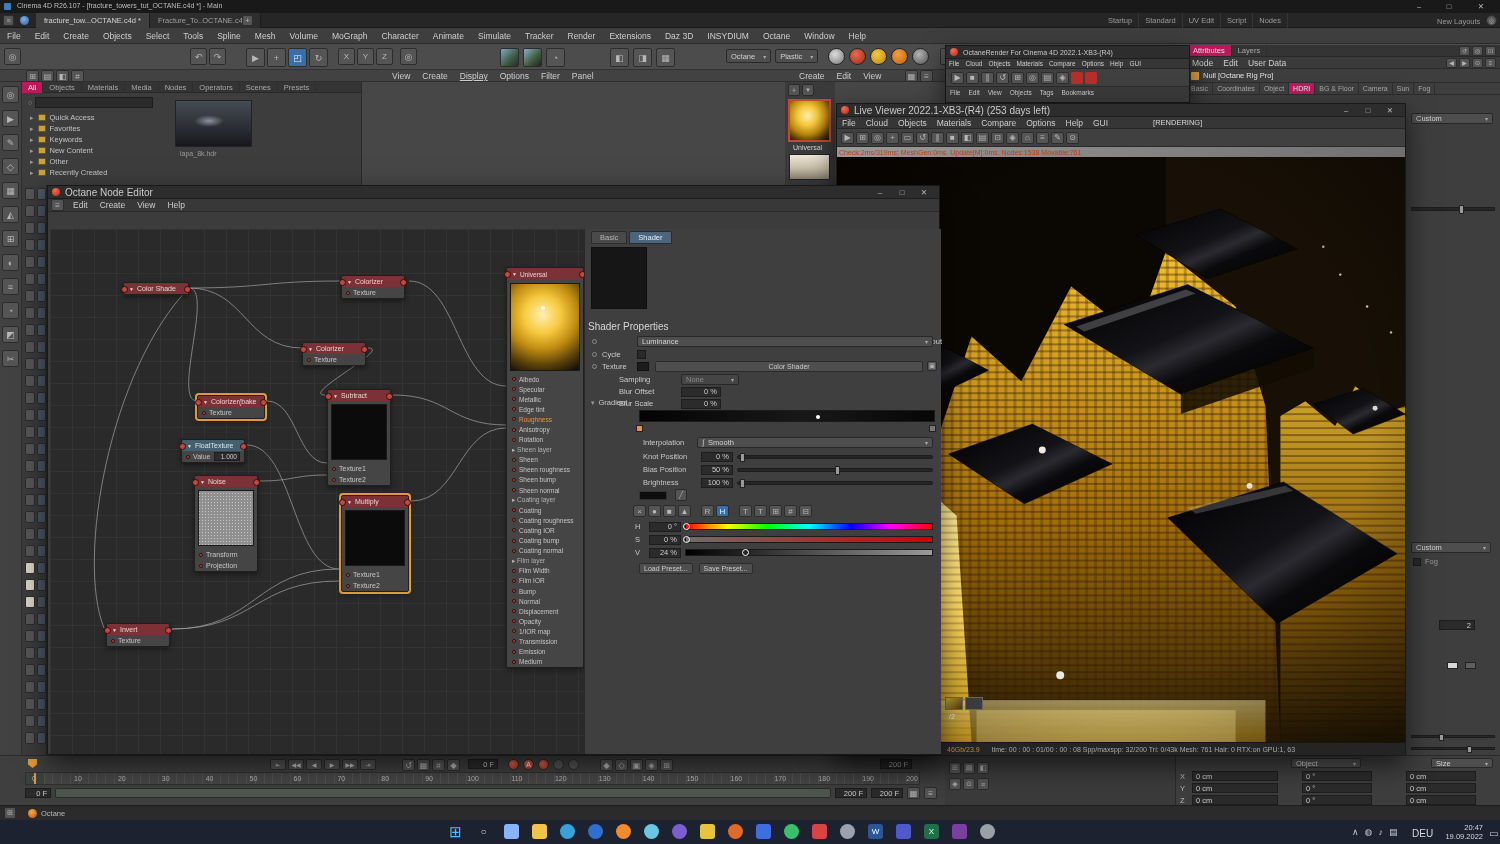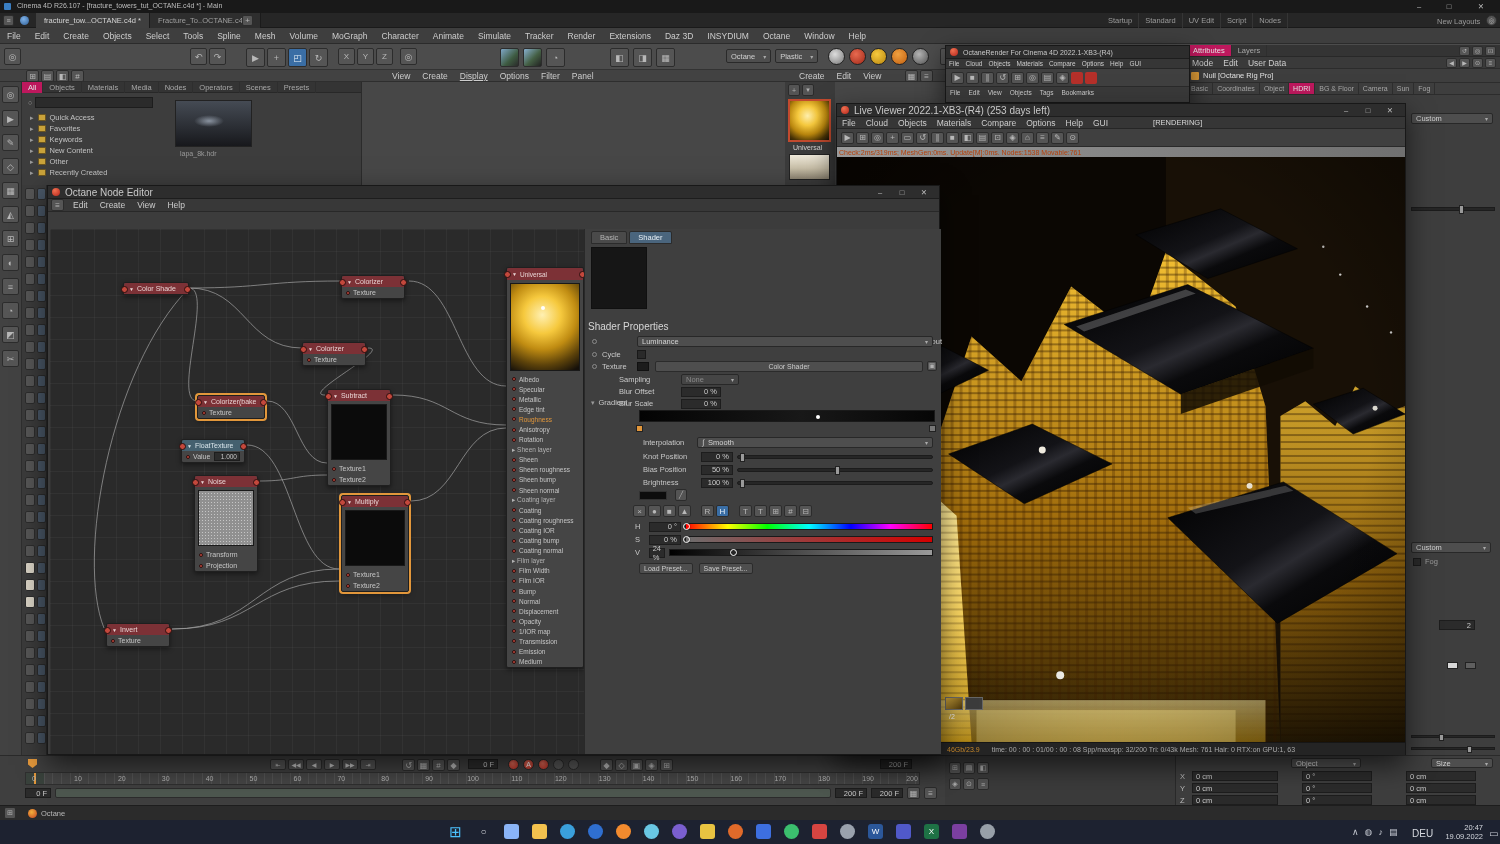--- a/index.html
+++ b/index.html
@@ -1085,21 +1085,21 @@
           <div class="hsvrow">
             <span class="hsvlabel">S</span>
             <span class="field" style="width:32px;justify-content:flex-end;">0 %</span>
             <span class="bar bs">
               <i class="hring" style="left: 0%;"></i>
             </span>
           </div>
 
           <div class="hsvrow">
             <span class="hsvlabel">V</span>
-            <span class="field" style="width:16px;justify-content:flex-end;">24 %</span>
+            <span class="field" style="width:32px;justify-content:flex-end;">24 %</span>
             <span class="bar bv">
               <i class="hring" style="left: 24%;"></i>
             </span>
           </div>
         </div>
 
       <div class="abs flex g6" style="left:54px;top:334px;">
         <span class="btn">Load Preset...</span>
         <span class="btn">Save Preset...</span>
       </div>

